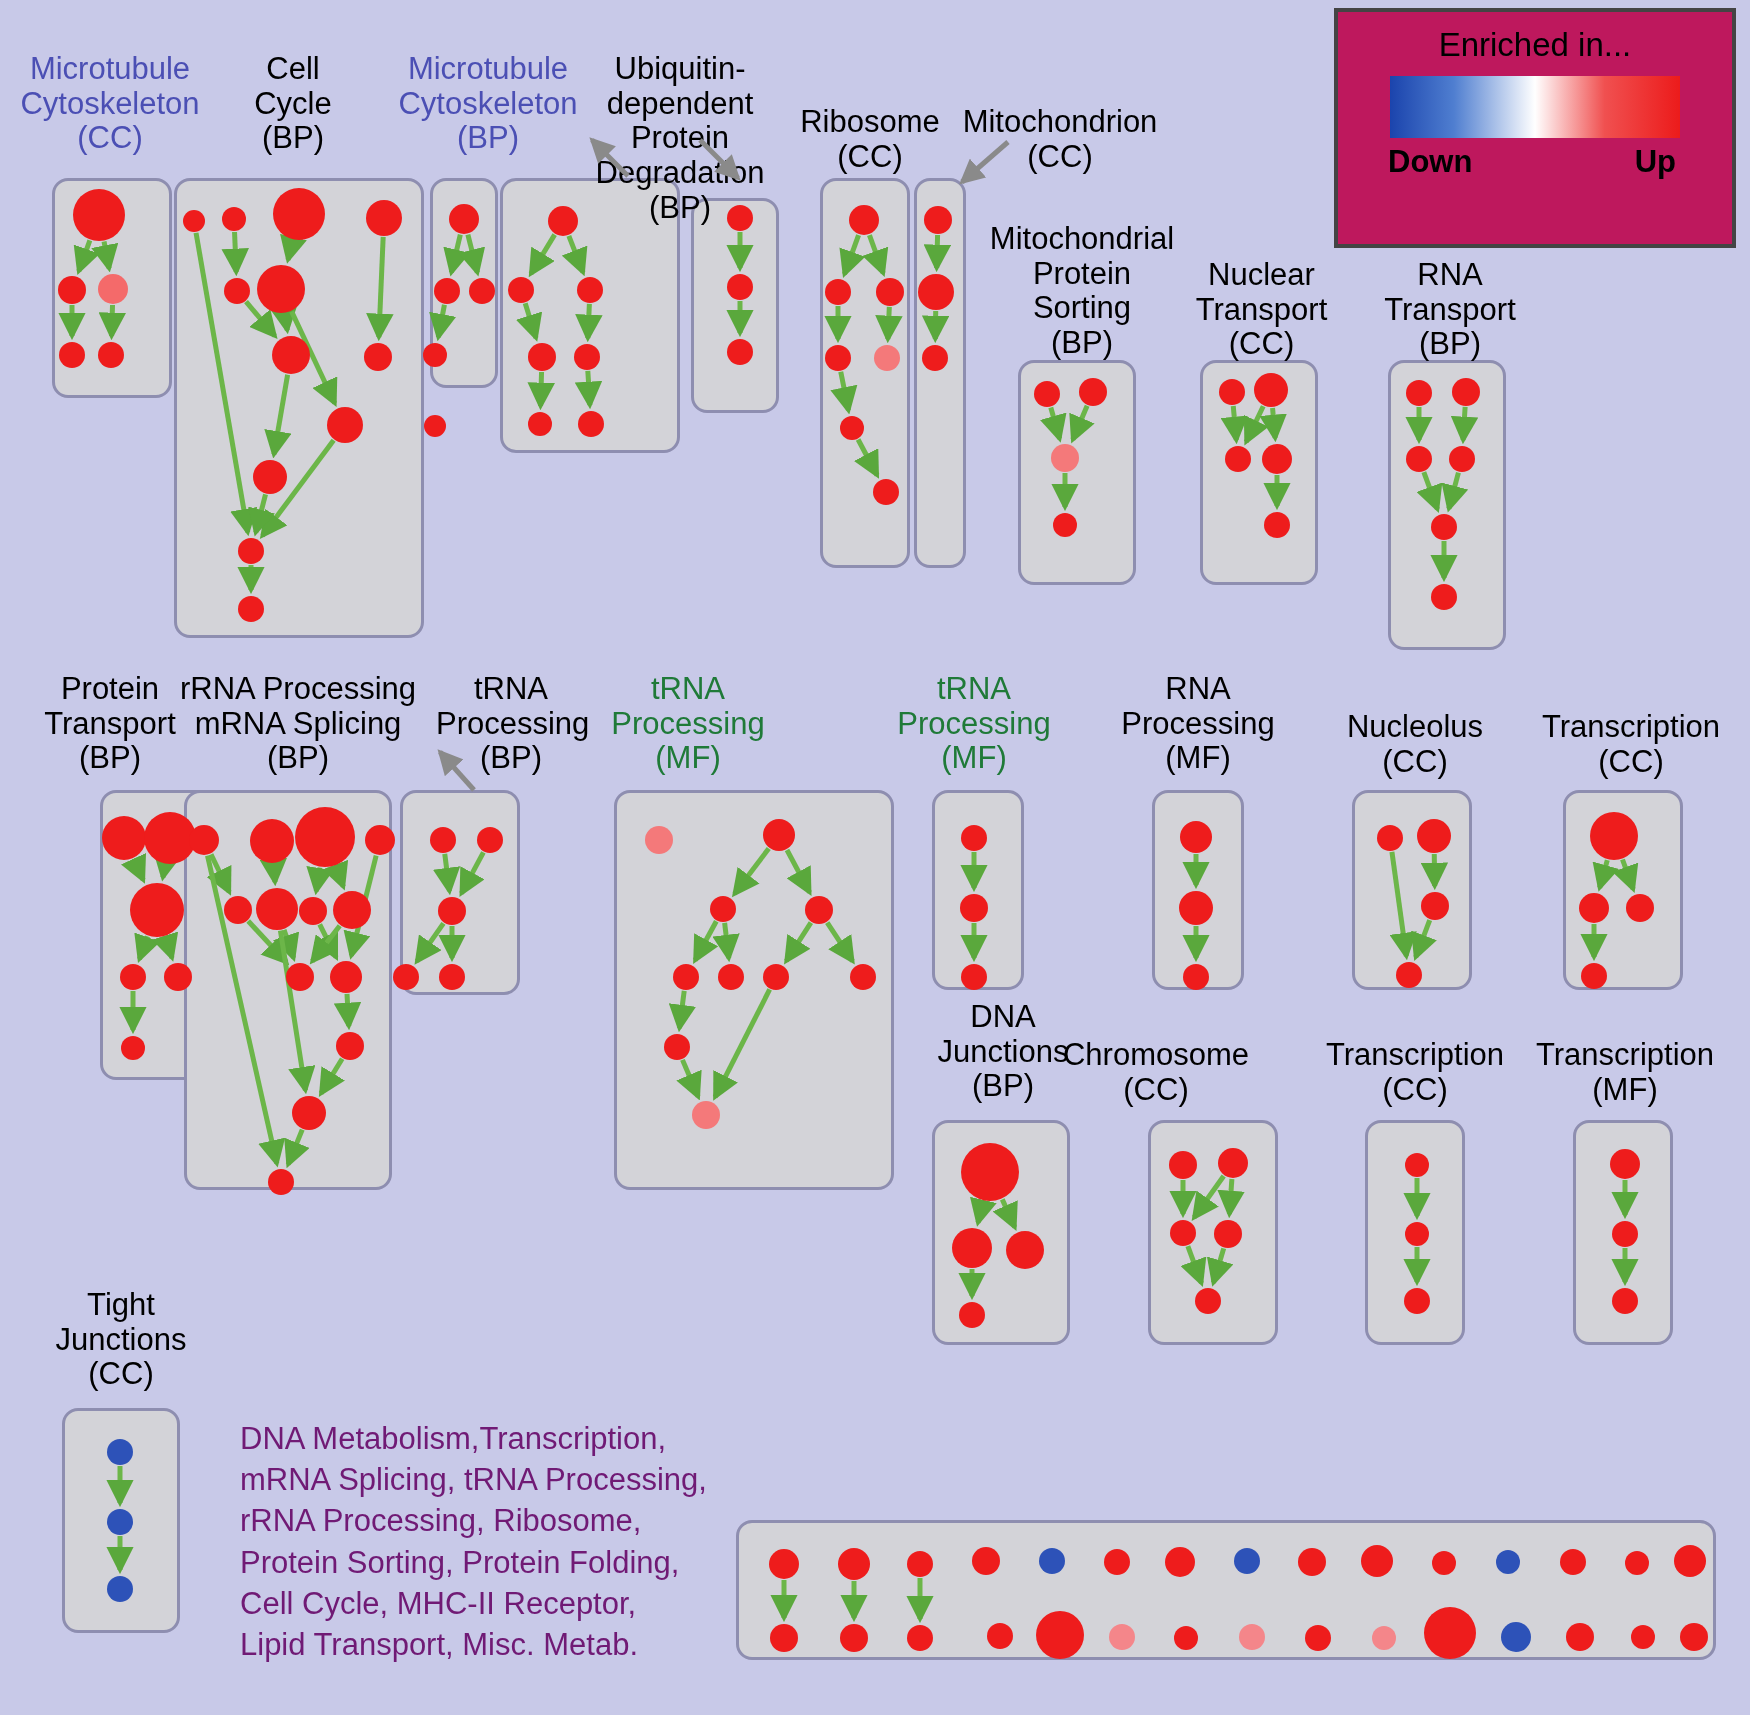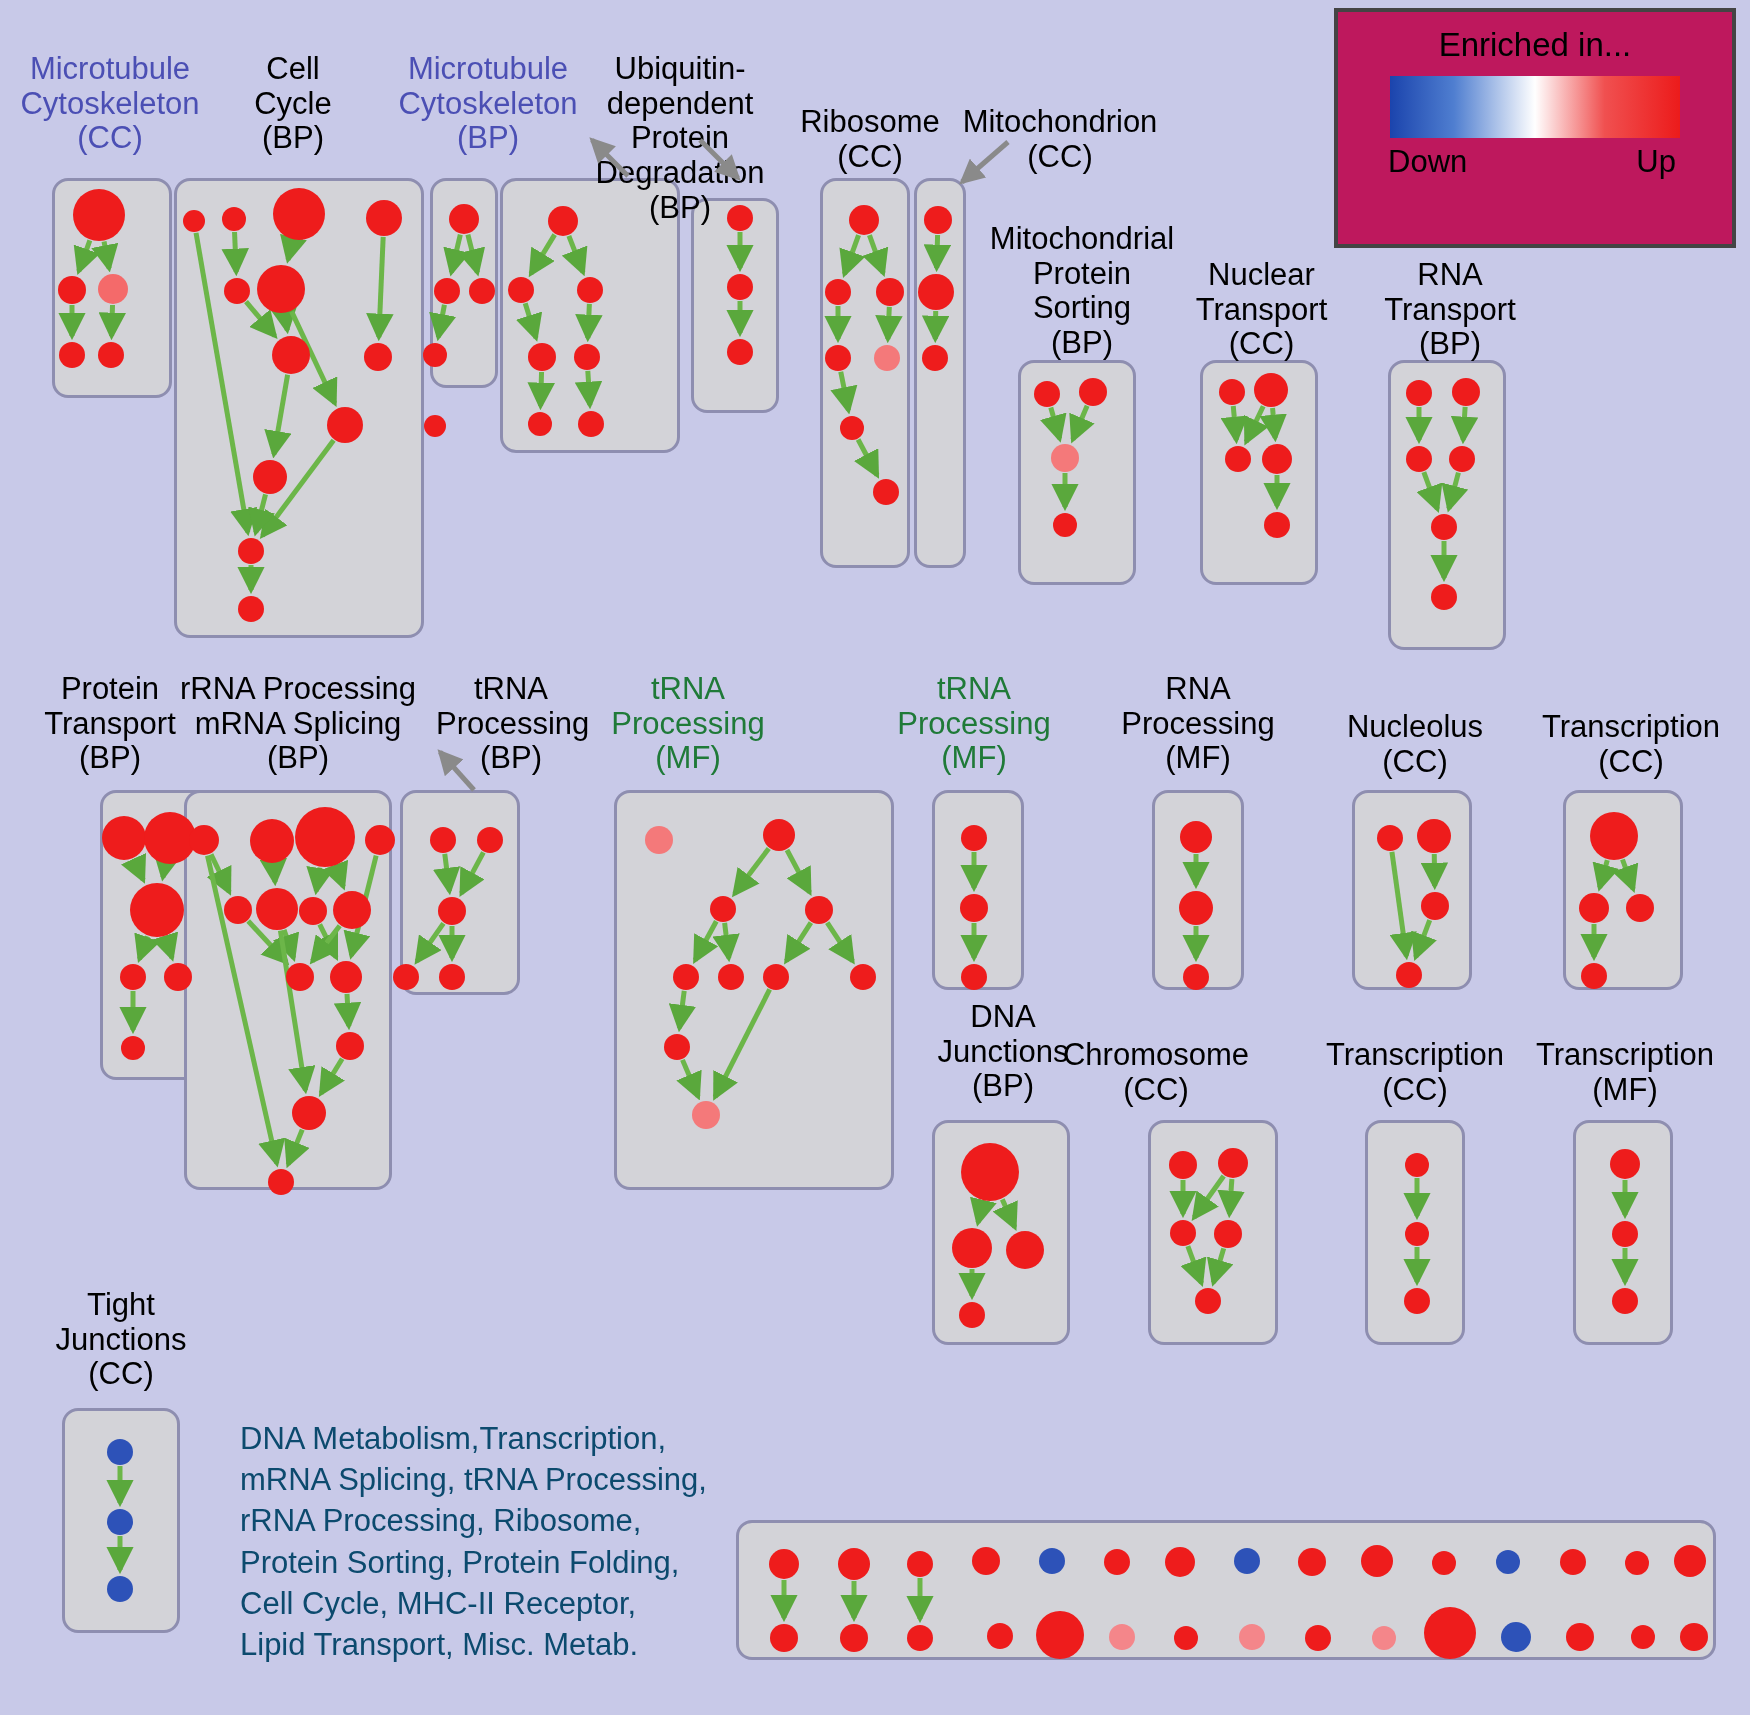--- a/index.html
+++ b/index.html
@@ -38,35 +38,35 @@
   .legend-title {
     position:absolute; left:0; right:0; top:14px;
     text-align:center; font-size:33px; color:#000;
   }
   .legend-bar {
     position:absolute;
     left:52px; top:64px; width:auto; right:52px; height:62px;
     background:linear-gradient(to right,#1b44ad 0%,#4f7ed0 22%,#ffffff 50%,#f05050 74%,#ec1b1b 100%);
   }
   .legend-down, .legend-up {
-    position:absolute; top:132px; font-size:31px; color:#000;
+    position:absolute; top:132px; font-size:31px; color:#000;font-weight:bold;
   }
   .legend-down { left:50px; }
   .legend-up  { right:56px; }
   .legend-sub {
     position:absolute; left:0; right:0; top:172px;
     text-align:center; font-size:29px; line-height:1.12; color:#000;
     white-space:pre-line;
   }
   .callout { position:absolute; left:0; top:0; overflow:visible; }
   .footnote {
     position:absolute;
     font-size:31px;
     line-height:1.33;
-    color:#0c4a6e;
+    color:#701a75;
     white-space:pre-line;
     text-align:left;
   }
 </style>
 </head>
 <body>
 
 <div id="canvas">
 
   <div class="box" style="left: 52px; top: 178px; width: 120px; height: 220px; background: rgb(211, 211, 216); border-color: rgb(142, 142, 176);"></div>

